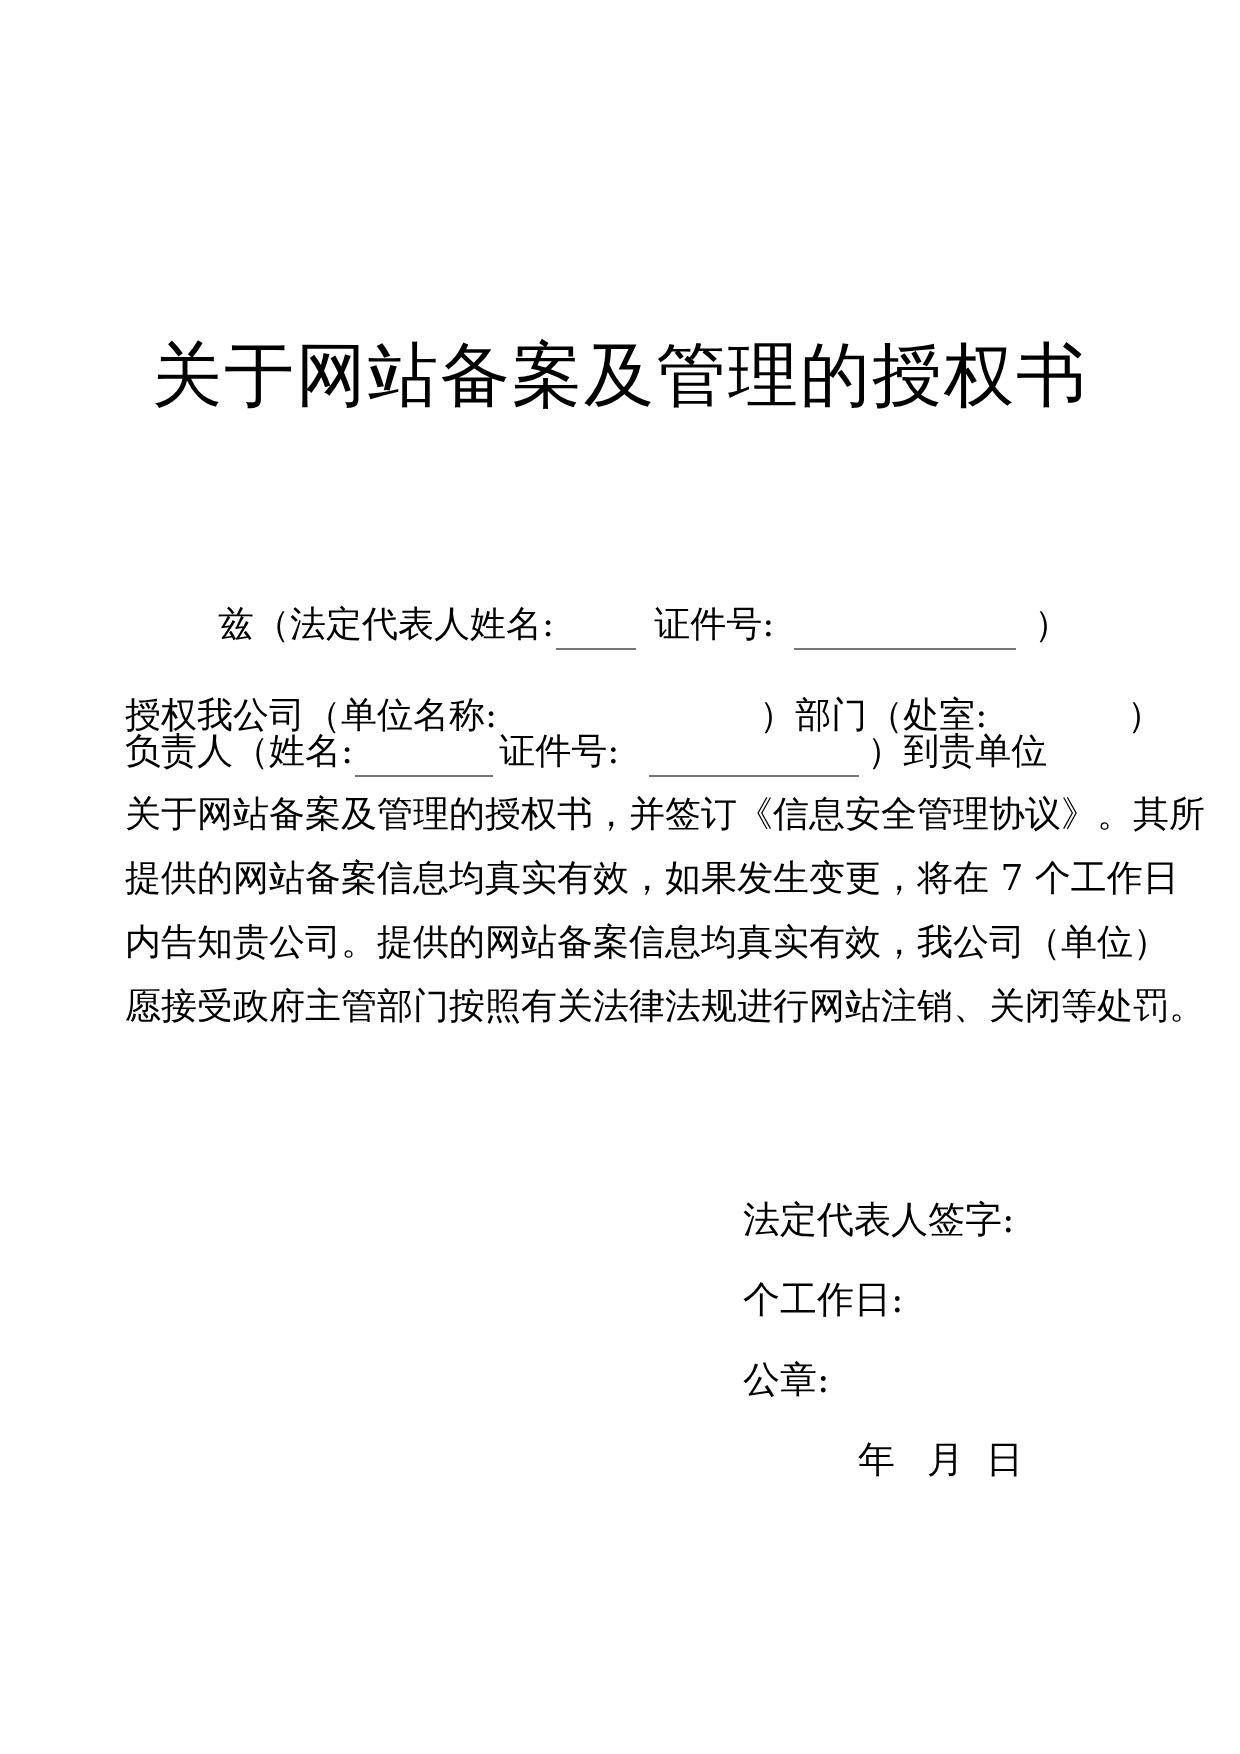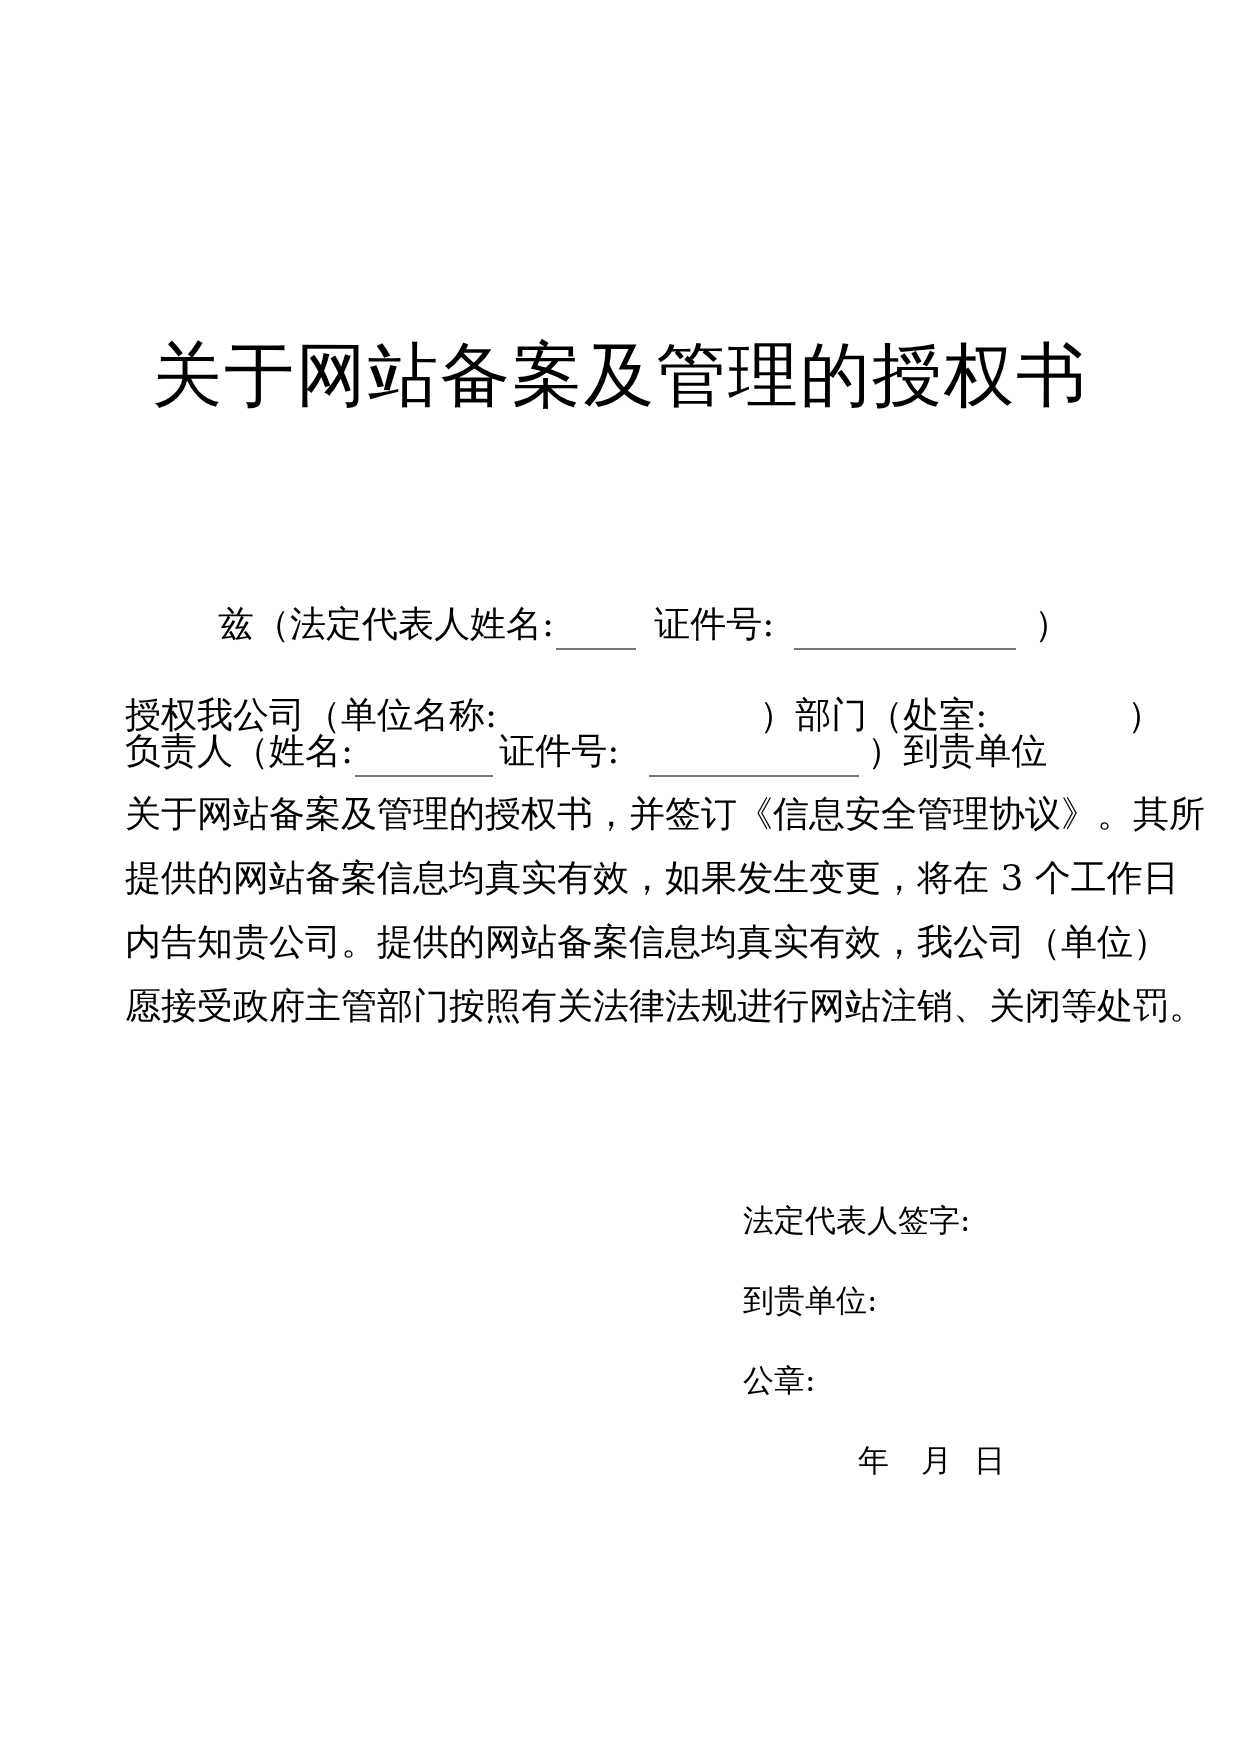--- a/index.html
+++ b/index.html
@@ -15,43 +15,43 @@
   }
   .line {
     position: absolute; font-size: 36px; line-height: 44px;
     white-space: nowrap;
   }
   .blank {
     display: inline-block; border-bottom: 2px solid #777777;
     height: 36px; vertical-align: bottom; position: relative; top: 4px;
   }
   .gap { display: inline-block; }
-  .abs { position: absolute; font-size: 31px; line-height: 44px; white-space: nowrap; }
+  .abs { position: absolute; font-size: 37px; line-height: 44px; white-space: nowrap; }
 </style>
 </head>
 <body>
 
 <h1 class="title">关于网站备案及管理的授权书</h1>
 
 <div class="line" style="left:218px; top:602px;">
   <span>兹（法定代表人姓名:</span><span class="blank" style="width:80px; margin-left:2px;"></span><span class="gap" style="width:18px;"></span><span>证件号:</span><span class="gap" style="width:20px;"></span><span class="blank" style="width:222px;"></span><span class="gap" style="width:18px;"></span><span>）</span>
 </div>
 
 <div class="line" style="left:125px; top:665px;margin-top:28px;">
   <span>授权我公司（单位名称:</span><span class="gap" style="width:262px; display:inline-block;"></span><span>）部门（处室:</span><span class="gap" style="width:140px; display:inline-block;"></span><span>）</span>
 </div>
 
 <div class="line" style="left:125px; top:729px;">
   <span>负责人（姓名:</span><span class="blank" style="width:138px; margin-left:2px;"></span><span class="gap" style="width:6px;"></span><span>证件号:</span><span class="gap" style="width:30px;"></span><span class="blank" style="width:210px;"></span><span class="gap" style="width:8px;"></span><span>）到贵单位</span>
 </div>
 
 <div class="line" style="left:125px; top:792px;">关于网站备案及管理的授权书，并签订《信息安全管理协议》。其所</div>
-<div class="line" style="left:125px; top:856px;">提供的网站备案信息均真实有效，如果发生变更，将在 3 个工作日</div>
+<div class="line" style="left:125px; top:856px;">提供的网站备案信息均真实有效，如果发生变更，将在 7 个工作日</div>
 <div class="line" style="left:125px; top:920px;">内告知贵公司。提供的网站备案信息均真实有效，我公司（单位）</div>
 <div class="line" style="left:125px; top:984px;">愿接受政府主管部门按照有关法律法规进行网站注销、关闭等处罚。</div>
 
 <div class="abs" style="left:743px; top:1198px;">法定代表人签字:</div>
-<div class="abs" style="left:743px; top:1278px;">到贵单位:</div>
+<div class="abs" style="left:743px; top:1278px;">个工作日:</div>
 <div class="abs" style="left:743px; top:1358px;">公章:</div>
 
 <div class="abs" style="left:858px; top:1438px;">
   <span>年</span><span class="gap" style="width:32px;"></span><span>月</span><span class="gap" style="width:22px;"></span><span>日</span>
 </div>
 
 </body></html>

